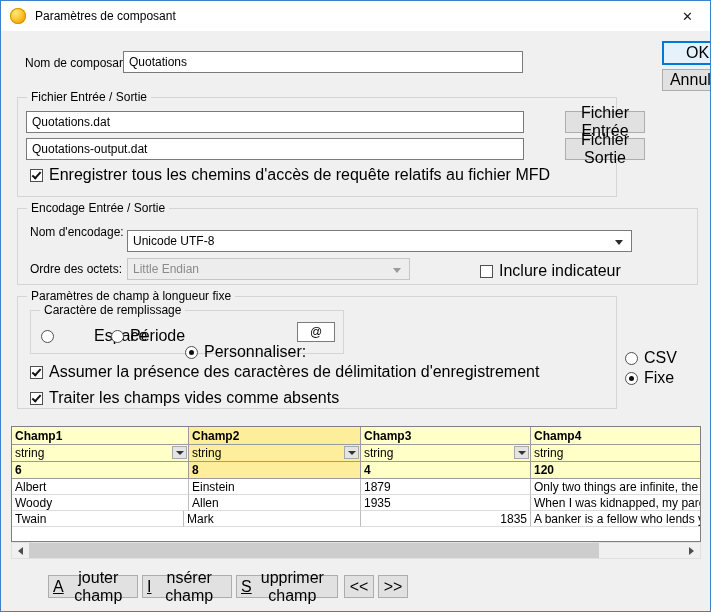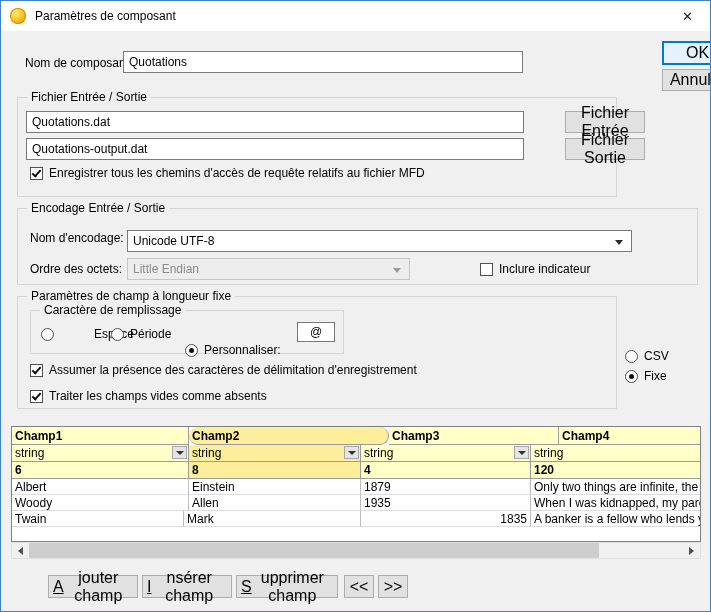--- a/index.html
+++ b/index.html
@@ -14,21 +14,21 @@
   .btn{position:absolute;background:#e1e1e1;border:1px solid #adadad;box-sizing:border-box;display:flex;align-items:center;justify-content:center;font-size:16px;font-family:inherit;padding:4px;margin-left:37px;}
   .btn.default{background:#e5f1fb;border:1px solid #0078d7;box-shadow:inset 0 0 0 1px #0078d7;}
   .tfield{position:absolute;background:#fff;border:1px solid #7a7a7a;box-sizing:border-box;font-size:12px;font-family:inherit;padding:0 5px;color:#000;}
   input.tfield{outline:none;}
   .groupbox{position:absolute;border:1px solid #d5d5d5;box-sizing:border-box;}
   .group-title{position:absolute;top:-8px;left:9px;background:#f0f0f0;padding:0 4px;font-size:12px;white-space:nowrap;}
   .combo{position:absolute;background:#fff;border:1px solid #7a7a7a;box-sizing:border-box;display:flex;align-items:center;padding:0 5px;font-size:12px;}
   .combo .tri{position:absolute;right:8px;top:9px;width:0;height:0;border-left:4px solid transparent;border-right:4px solid transparent;border-top:5px solid #2b2b2b;}
   .combo.disabled{background:#ededed;border-color:#c6c6c6;color:#8a8a8a;}
   .combo.disabled .tri{border-top-color:#9a9a9a;}
-  .checkbox,.radio{position:absolute;display:flex;align-items:center;gap:6px;font-size:12px;white-space:nowrap;}
+  .checkbox,.radio{position:absolute;display:flex;align-items:center;gap:6px;font-size:16px;white-space:nowrap;}
   .cb-box{width:13px;height:13px;background:#fff;border:1px solid #4f4f4f;box-sizing:border-box;position:relative;flex:none;}
   .checkbox.on .cb-box::after{content:"";position:absolute;left:1px;top:2px;width:7px;height:3px;border-left:2px solid #121212;border-bottom:2px solid #121212;transform:rotate(-48deg);}
   .rd-circle{width:13px;height:13px;border-radius:50%;background:#fff;border:1px solid #4f4f4f;box-sizing:border-box;position:relative;flex:none;}
   .radio.on .rd-circle::after{content:"";position:absolute;left:3px;top:3px;width:5px;height:5px;border-radius:50%;background:#101010;}
   
   .table-wrap{position:absolute;left:10px;top:425px;width:690px;height:116px;background:#fff;border:1px solid #808080;box-sizing:border-box;overflow:hidden;}
   .trow{display:flex;width:920px;}
   .cell{box-sizing:border-box;flex:none;overflow:hidden;white-space:nowrap;border-right:1px solid #9b9b9b;border-bottom:1px solid #9b9b9b;padding:1px 3px 0 3px;position:relative;}
   .hcell{height:18px;background:#ffffc8;font-weight:bold;padding-top:2px;}
   .tcell{height:17px;background:#ffffc8;}
@@ -72,21 +72,21 @@
     <input type="text" class="tfield" style="left: 8px; top: 40px; width: 498px; height: 22px;" value="Quotations-output.dat">
     <button class="btn" style="left:510px;top:40px;width:80px;height:22px;">Fichier Sortie</button>
     <div class="checkbox on" style="left:12px;top:68px;">
       <span class="cb-box"></span>
       <span>Enregistrer tous les chemins d'accès de requête relatifs au fichier MFD</span>
     </div>
   </div>
 
   <div class="groupbox" style="left:16px;top:207px;width:681px;height:77px;">
     <span class="group-title">Encodage Entrée / Sortie</span>
-    <span class="label" style="left:12px;top:22px;">Nom d'encodage:</span>
+    <span class="label" style="left:12px;top:16px;">Nom d'encodage:</span>
     <div class="combo" style="left:109px;top:21px;width:505px;height:22px;">
       <span>Unicode UTF-8</span>
       <span class="tri"></span>
     </div>
     <span class="label" style="left:12px;top:53px;">Ordre des octets:</span>
     <div class="combo disabled" style="left:109px;top:49px;width:283px;height:22px;">
       <span>Little Endian</span>
       <span class="tri"></span>
     </div>
     <div class="checkbox" style="left:462px;top:53px;">
@@ -128,21 +128,21 @@
     <span>CSV</span>
   </div>
   <div class="radio on" style="left:624px;top:368px;">
     <span class="rd-circle"></span>
     <span>Fixe</span>
   </div>
 
   <div class="table-wrap">
       <div class="trow">
         <div class="cell hcell" style="width: 177px;">Champ1</div>
-        <div class="cell hcell sel" style="width: 200px; border-radius: 9px;">Champ2</div>
+        <div class="cell hcell sel" style="width: 172px;">Champ2</div>
         <div class="cell hcell" style="width: 170px;">Champ3</div>
         <div class="cell hcell" style="width: 400px;">Champ4</div>
       </div>
       <div class="trow">
         <div class="cell tcell" style="width: 177px;"><span>string</span><span class="mini-drop"></span></div>
         <div class="cell tcell sel" style="width: 172px;"><span>string</span><span class="mini-drop"></span></div>
         <div class="cell tcell" style="width: 170px;"><span>string</span><span class="mini-drop"></span></div>
         <div class="cell tcell" style="width: 400px;"><span>string</span></div>
       </div>
       <div class="trow">

